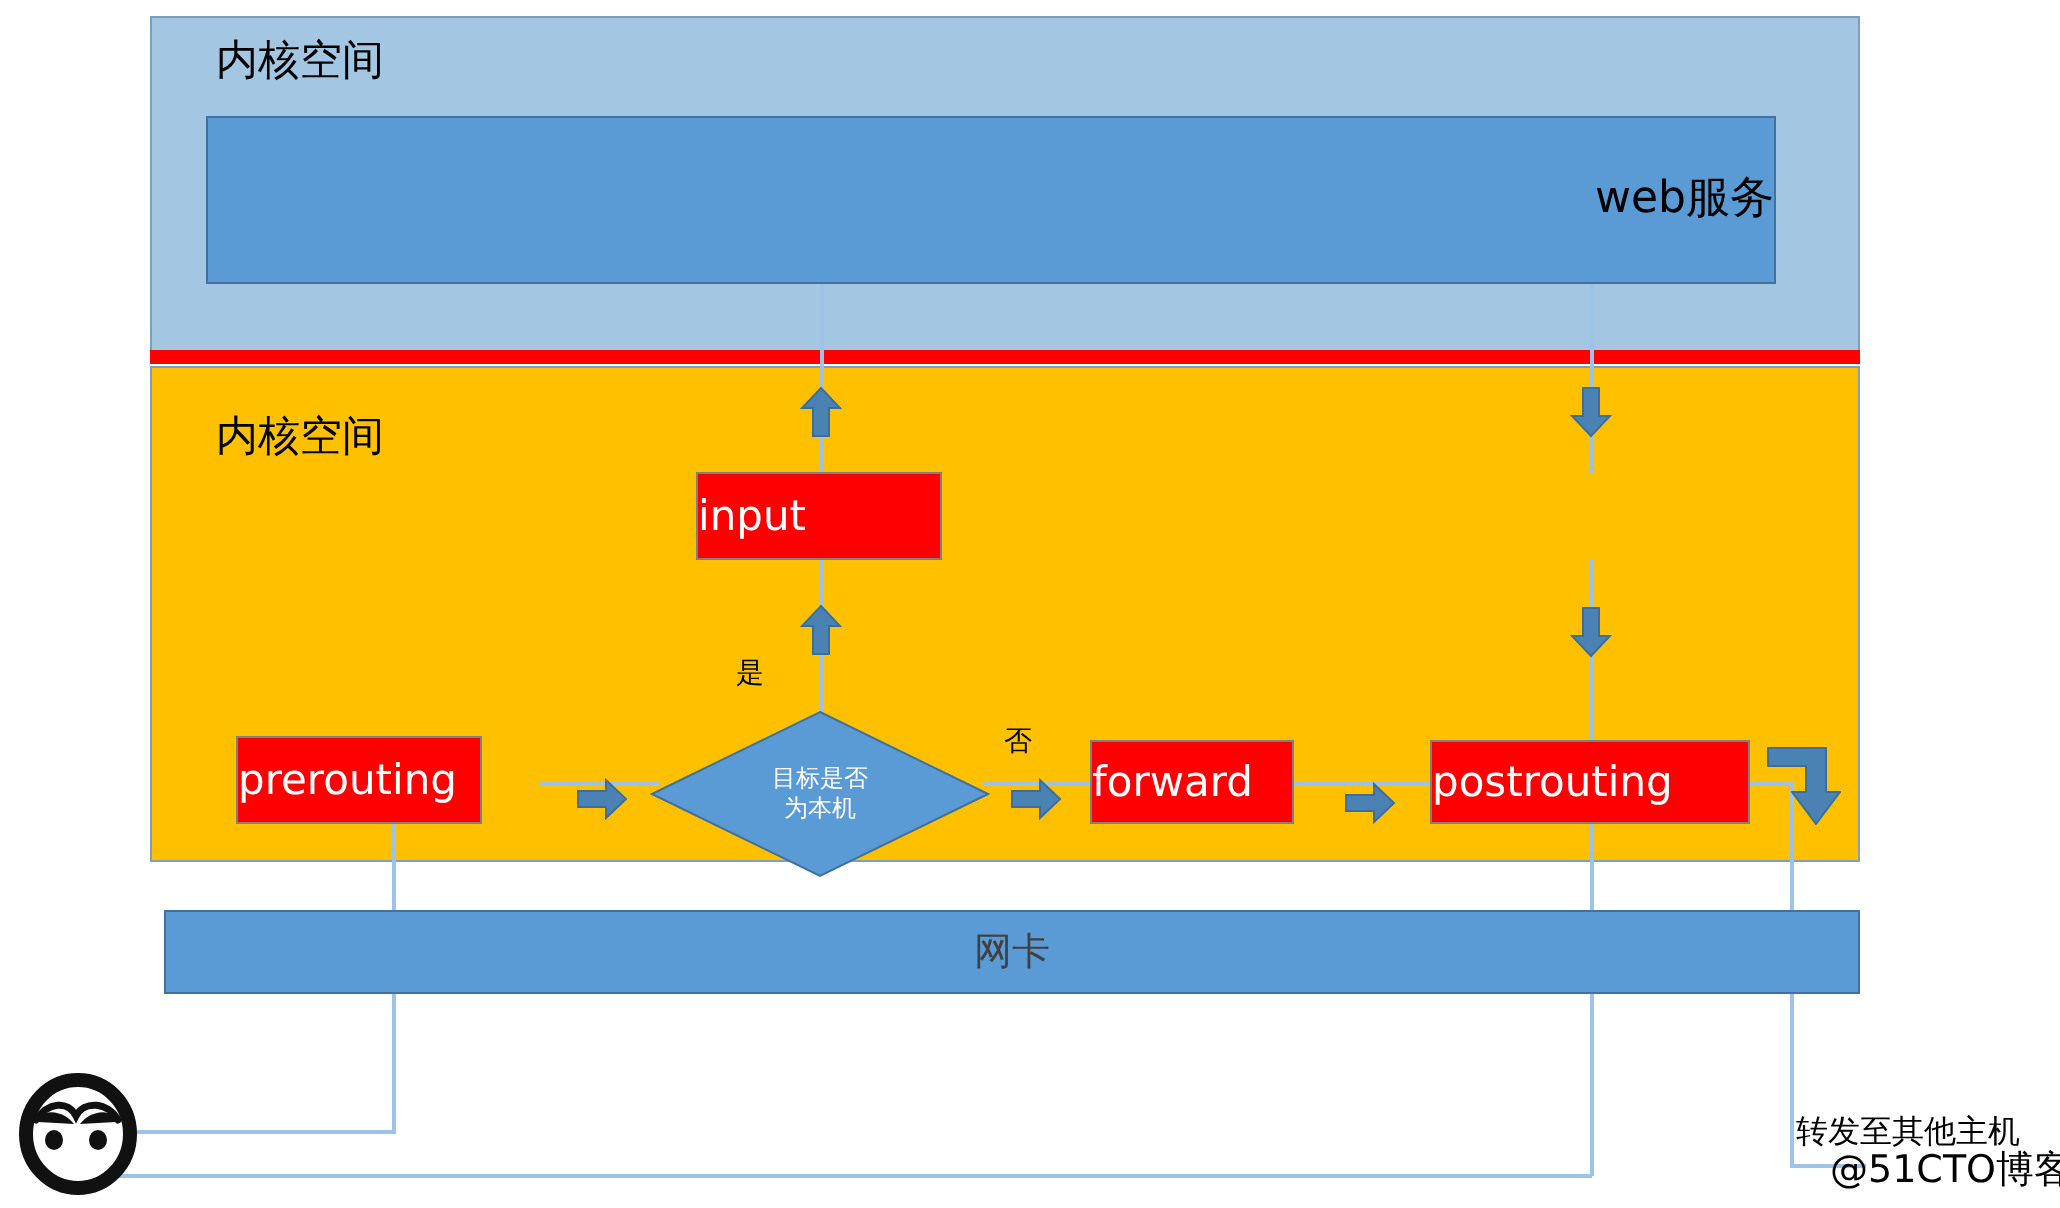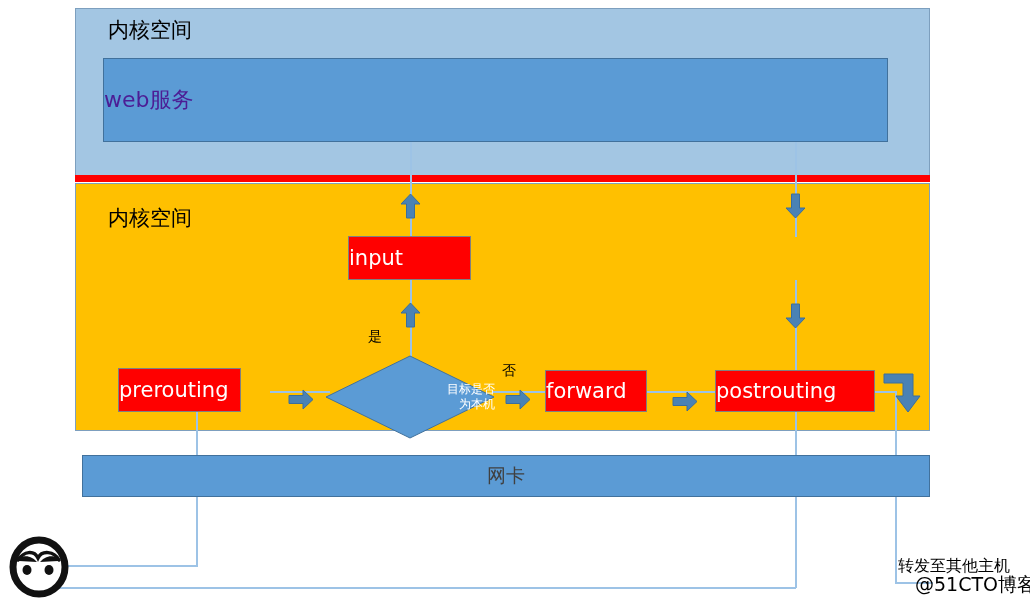--- a/index.html
+++ b/index.html
@@ -25,22 +25,22 @@
   .region-label{
     font-size:21px;color:#000;line-height:1;white-space:nowrap;
   }
   .lbl-user{left:108px;top:20px;}
   .lbl-kernel{left:108px;top:208px;}
 
   
   .webbox{
     left:103px;top:58px;width:785px;height:84px;
     background:#5b9bd5;border:1px solid #41719c;box-sizing:border-box;
-    display:flex;align-items:flex-start;justify-content:center;
-    flex-direction:column;color:#4c1d95;font-size:22px;line-height:1.25;
+    display:flex;align-items:flex-end;justify-content:center;
+    flex-direction:column;color:#000000;font-size:22px;line-height:1.25;
   }
   .redbox{
     background:#ff0000;border:1px solid #808080;box-sizing:border-box;
     display:flex;align-items:center;justify-content:flex-start;
     color:#ffffff;font-size:21px;white-space:nowrap;
   }
   .b-input{left:348px;top:236px;width:123px;height:44px;}
   .b-output{left:738px;top:236px;width:123px;height:44px;}
   .b-prerouting{left:118px;top:368px;width:123px;height:44px;}
   .b-forward{left:545px;top:370px;width:102px;height:42px;}
@@ -51,21 +51,21 @@
     background:#5b9bd5;border:1px solid #41719c;box-sizing:border-box;
     display:flex;align-items:center;justify-content:center;
     color:#404040;font-size:19px;
   }
 
   
   .diamond-wrap{left:325px;top:355px;width:170px;height:84px;}
   .diamond-wrap svg{display:block;}
   .diamond-text{
     position:absolute;left:0;top:0;width:170px;height:84px;
-    display:flex;flex-direction:column;align-items:flex-end;justify-content:center;
+    display:flex;flex-direction:column;align-items:center;justify-content:center;
     color:#ffffff;font-size:12px;line-height:1.25;pointer-events:none;
   }
 
   
   .ln{background:#9dc3e6;}
   .lnv{width:1.5px;}
   .lnh{height:1.5px;}
 
   
   .ftxt{font-size:14px;color:#000;white-space:nowrap;}

